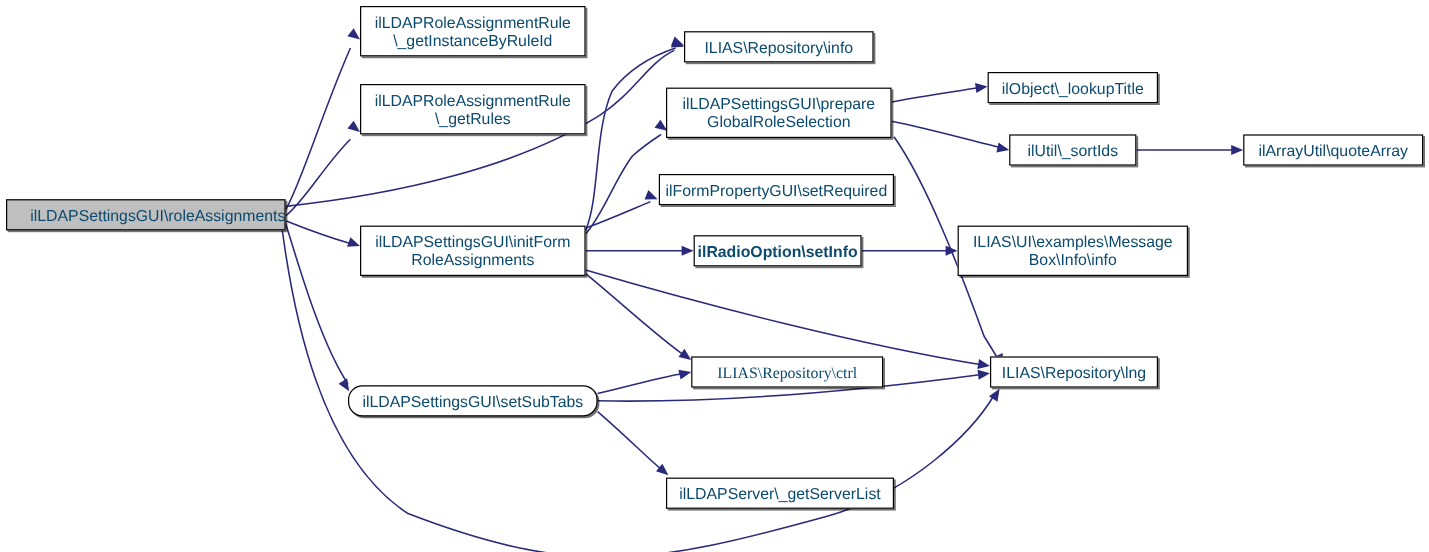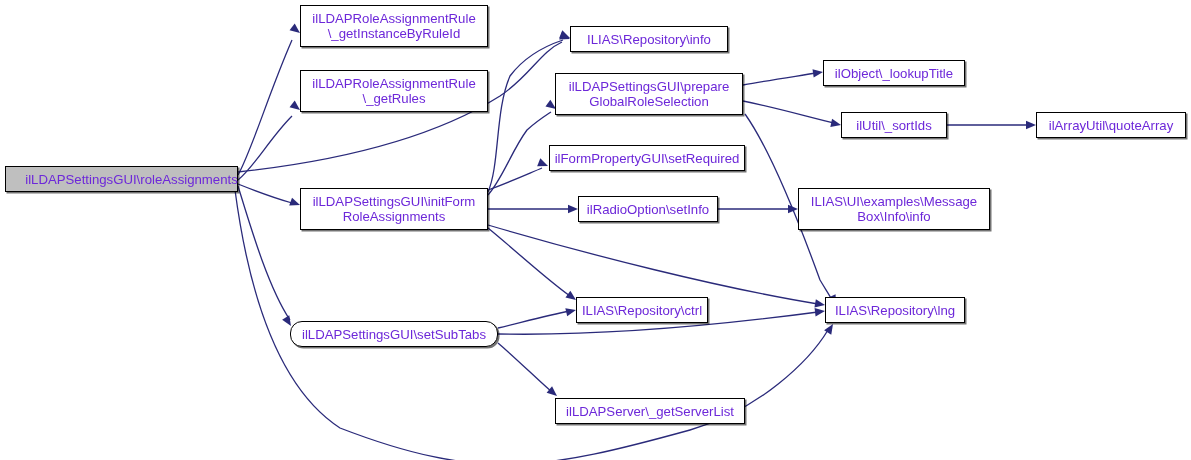--- a/index.html
+++ b/index.html
@@ -2,21 +2,21 @@
 <html><head>
 <meta charset="utf-8">
 <title>Call Graph</title>
 <style>
   html,body{margin:0;padding:0;background:#ffffff;}
   body{font-family:"Liberation Sans","DejaVu Sans",sans-serif;}
   #canvas{position:relative;width:1191px;height:460px;background:#ffffff;overflow:hidden;}
   #edges{position:absolute;left:0;top:0;width:1191px;height:460px;}
   .node{position:absolute;box-sizing:border-box;border:1px solid #000000;background:#ffffff;
         display:flex;align-items:center;justify-content:center;text-align:center;
-        font-size:13.2px;line-height:15px;color:#6d28d9;z-index:5;
+        font-size:13.2px;line-height:15px;color:#0c4a6e;z-index:5;
         box-shadow:1.5px 1.5px 0 0 rgba(0,0,0,0.55);}
   .node.root{background:#bfbfbf;padding-left:20px;}
   .node span{display:block;padding:0 5px;white-space:pre-line;}
 </style>
 </head>
 <body>
 
 <div id="canvas">
   <svg id="edges" viewBox="0 0 1191 460" xmlns="http://www.w3.org/2000/svg">
       <g>
@@ -121,24 +121,24 @@
     <div class="node" style="left: 570px; top: 26px; width: 158px; height: 26px;">
       <span>ILIAS\Repository\info</span>
     </div>
     <div class="node" style="left: 555px; top: 73px; width: 188px; height: 42px;">
       <span>ilLDAPSettingsGUI\prepare
 GlobalRoleSelection</span>
     </div>
     <div class="node" style="left: 549px; top: 145px; width: 196px; height: 26px;">
       <span>ilFormPropertyGUI\setRequired</span>
     </div>
-    <div class="node" style="left: 578px; top: 196px; width: 140px; height: 26px;">
+    <div class="node" style="left: 578px; top: 196px; width: 140px; height: 26px; font-weight: bold;">
       <span>ilRadioOption\setInfo</span>
     </div>
-    <div class="node" style="left: 576px; top: 297px; width: 132px; height: 26px;">
+    <div class="node" style="left: 576px; top: 297px; width: 160px; height: 26px; font-family: Liberation Serif, serif;">
       <span>ILIAS\Repository\ctrl</span>
     </div>
     <div class="node" style="left: 555px; top: 398px; width: 190px; height: 26px;">
       <span>ilLDAPServer\_getServerList</span>
     </div>
     <div class="node" style="left: 823px; top: 60px; width: 142px; height: 26px;">
       <span>ilObject\_lookupTitle</span>
     </div>
     <div class="node" style="left: 841px; top: 112px; width: 106px; height: 26px;">
       <span>ilUtil\_sortIds</span>

